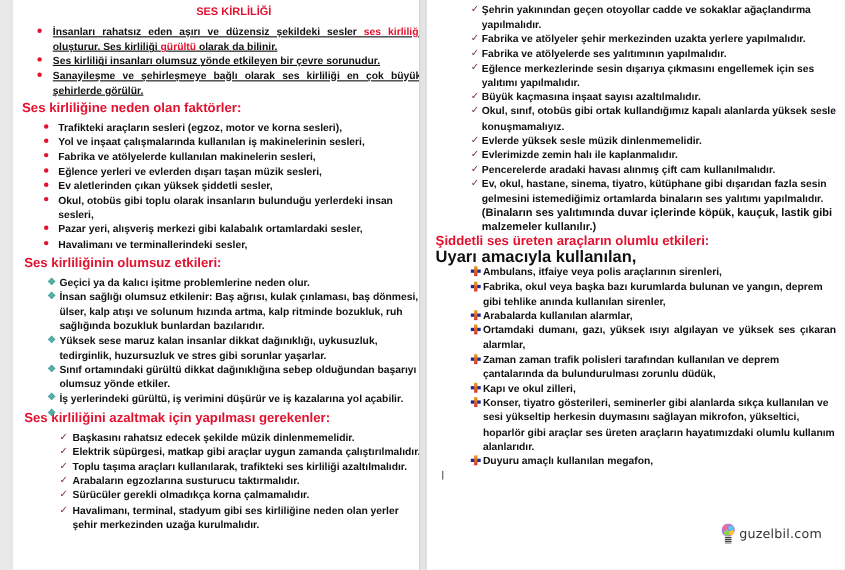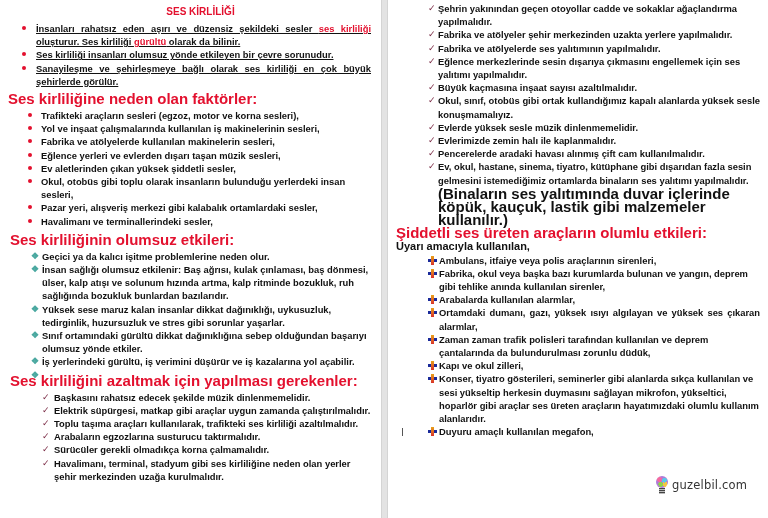--- a/index.html
+++ b/index.html
@@ -1,44 +1,44 @@
 <!DOCTYPE html>
 <html><head>
 <meta charset="utf-8">
 <style>
   * { box-sizing: border-box; margin: 0; padding: 0; }
   html, body { width: 768px; height: 518px; overflow: hidden; background: #e8e8e8; }
   body { font-family: "Liberation Sans", sans-serif; font-weight: bold; color: #111; position: relative; }
   .page { position: absolute; top: 0; height: 518px; background: #fff; overflow: hidden; }
-  .page.left { left: 0; width: 381px; padding: 6px 10px 0 10px; }
+  .page.left { left: 12px; width: 381px; padding: 6px 10px 0 10px; }
   .page.right { left: 388px; width: 380px; padding: 2px 8px 0 8px; }
   .sep { position: absolute; left: 381px; top: 0; width: 7px; height: 518px; background: #e3e3e3; border-left: 1px solid #d4d4d4; border-right: 1px solid #d4d4d4; }
   .title { text-align: center; color: #e3102e; font-size: 10px; line-height: 12px; margin-bottom: 4px; margin-left: 20px; }
   .red { color: #e3102e; }
-  .heading { color: #e3102e; font-size: 15px; line-height: 13px; margin: 2px 0 4px 0; }
+  .heading { color: #e3102e; font-size: 12px; line-height: 13px; margin: 2px 0 4px 0; }
   ul { list-style: none; }
   li { position: relative; font-size: 9.4px; line-height: 13.2px; }
   .dot li { padding-left: 26px; }
   .dot li .b { position: absolute; left: 12px; top: 4px; width: 4px; height: 4px; border-radius: 50%; background: #e3102e; }
   .dot.top li { text-align: justify; text-decoration: underline; }
   .dot.causes li { padding-left: 31px; }
   .dot.causes li .b { left: 18px; }
   .diamond li { padding-left: 32px; }
   .diamond li .b { position: absolute; left: 21px; top: 0px; color: #4aa8a0; font-size: 9px; }
   .check li { padding-left: 44px; }
   .check li .b { position: absolute; left: 32px; top: 0px; color: #7a2a44; font-size: 9px; font-weight: normal; }
   .right .check li { padding-left: 42px; }
   .right .check li .b { left: 32px; }
   .arrow li { padding-left: 53px; }
   .arrow li .b { position: absolute; left: 42px; top: 2px; width: 10px; height: 10px; }
   .arrow li .b::before { content: ""; position: absolute; left: 0; top: 3px; width: 9px; height: 3px; background: #1a2a9a; }
   .arrow li .b::after { content: ""; position: absolute; left: 3px; top: 0; width: 3px; height: 9px; background: linear-gradient(#e8a21a, #d8302a); }
   .arrow.j li:nth-child(4) { text-align: justify; }
-  .plain { font-size: 15px; line-height: 13.2px; padding-left: 42px; }
-  .plain2 { font-size: 11px; line-height: 13.2px; padding-left: 0; }
+  .plain { font-size: 10px; line-height: 13.2px; padding-left: 42px; }
+  .plain2 { font-size: 15px; line-height: 13.2px; padding-left: 0; }
   .cursor { position: absolute; left: 14px; top: 428px; width: 1px; height: 8px; background: #555; }
   .logo { position: absolute; left: 656px; top: 476px; display: flex; align-items: center; }
   .bulb { width: 12px; height: 18px; position: relative; margin-right: 4px; }
   .bulb .g { position: absolute; left: 0; top: 0; width: 12px; height: 12px; border-radius: 50%;
     background: radial-gradient(circle at 30% 30%, #f26aa0 0 20%, transparent 21%),
                 radial-gradient(circle at 70% 35%, #5ac8e8 0 20%, transparent 21%),
                 radial-gradient(circle at 40% 70%, #8fd14f 0 22%, transparent 23%),
                 radial-gradient(circle at 75% 70%, #f4c542 0 20%, transparent 21%),
                 #b07ad8; }
   .bulb .s { position: absolute; left: 3px; top: 12px; width: 6px; height: 6px; background: repeating-linear-gradient(#444 0 1px, #bbb 1px 2px); }

